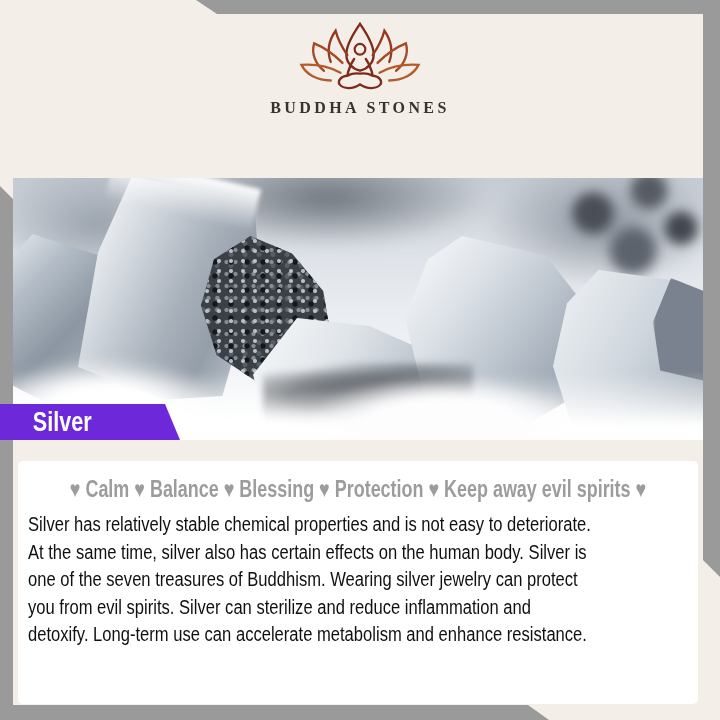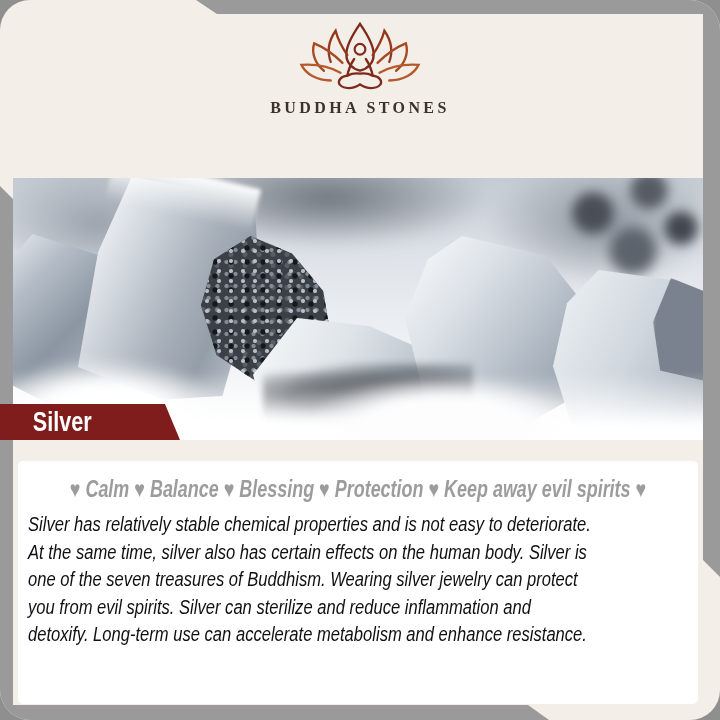--- a/index.html
+++ b/index.html
@@ -1,18 +1,18 @@
 <!DOCTYPE html>
 <html><head>
 <meta charset="utf-8">
 <style>
   html,body{margin:0;padding:0;background:#8f8f8f;}
   .stage{
     position:relative;width:720px;height:720px;overflow:hidden;
-    background:#f4eee8;font-family:"Liberation Sans",sans-serif;border-radius:30px;
+    background:#f4eee8;font-family:"Liberation Sans",sans-serif;
   }
   
   .frame{position:absolute;inset:0;background:#9b9a9b;}
   .frame-a{clip-path:polygon(196px 0px,720px 0px,720px 577px,703px 560px,703px 14px,217px 14px);}
   .frame-b{clip-path:polygon(0px 186px,13px 199px,13px 705px,528px 705px,549px 720px,0px 720px);}
 
   
   .logo{position:absolute;left:290px;top:20px;width:140px;height:80px;}
   .brand-name{
     position:absolute;left:0;top:99px;width:720px;text-align:center;
@@ -78,32 +78,32 @@
       radial-gradient(ellipse at 70% 40%,rgba(52,58,66,.7) 0 20%,rgba(52,58,66,0) 62%);}
   .s13{left:-20px;top:195px;width:740px;height:95px;filter:blur(5px);
       background:linear-gradient(180deg,rgba(255,255,255,0) 0%,#ffffff 55%);}
   .s14{left:-30px;top:180px;width:240px;height:110px;filter:blur(6px);
       background:radial-gradient(ellipse,#ffffff 0 35%,rgba(255,255,255,0) 72%);}
   .s15{left:300px;top:200px;width:260px;height:90px;filter:blur(5px);
       background:radial-gradient(ellipse,#fdfdfe 0 40%,rgba(253,253,254,0) 75%);}
 
   
   .silver-banner{
-    position:absolute;left:0;top:404px;width:180px;height:36px;background:#7f1d1d;
+    position:absolute;left:0;top:404px;width:180px;height:36px;background:#6d28d9;
     clip-path:polygon(0px 0px,165px 0px,180px 36px,0px 36px);z-index:5;
   }
   .silver-banner span{
     display:block;padding-left:41px;line-height:36px;font-size:27px;font-weight:bold;
     color:#ffffff;transform:scaleX(.8);transform-origin:left center;white-space:nowrap;
   }
 
   
   .card{
     position:absolute;left:18px;top:461px;width:680px;height:243px;
-    background:#ffffff;border-radius:5px;z-index:4;overflow:visible;font-style:italic;
+    background:#ffffff;border-radius:5px;z-index:4;overflow:visible;
   }
   .hearts{
     position:absolute;left:50%;top:13px;white-space:nowrap;
     font-size:23px;font-weight:bold;color:#9c9c9c;line-height:30px;
     transform:translateX(-50%) scaleX(.78);
   }
   .desc{
     position:absolute;left:10px;top:50px;width:800px;
     font-size:19.5px;line-height:27.5px;color:#101010;white-space:pre;
     transform:scaleX(.85);transform-origin:left top;

